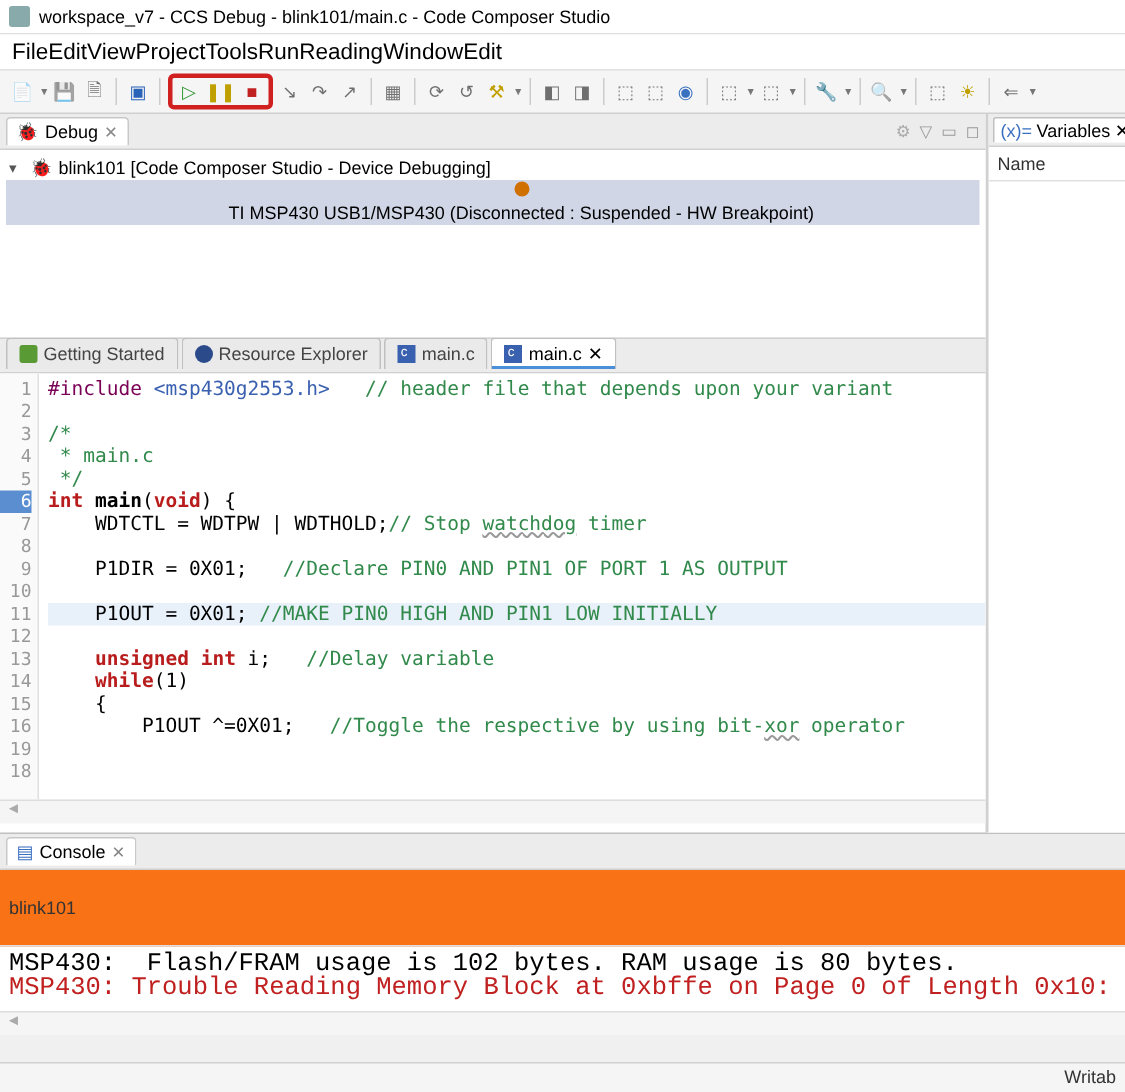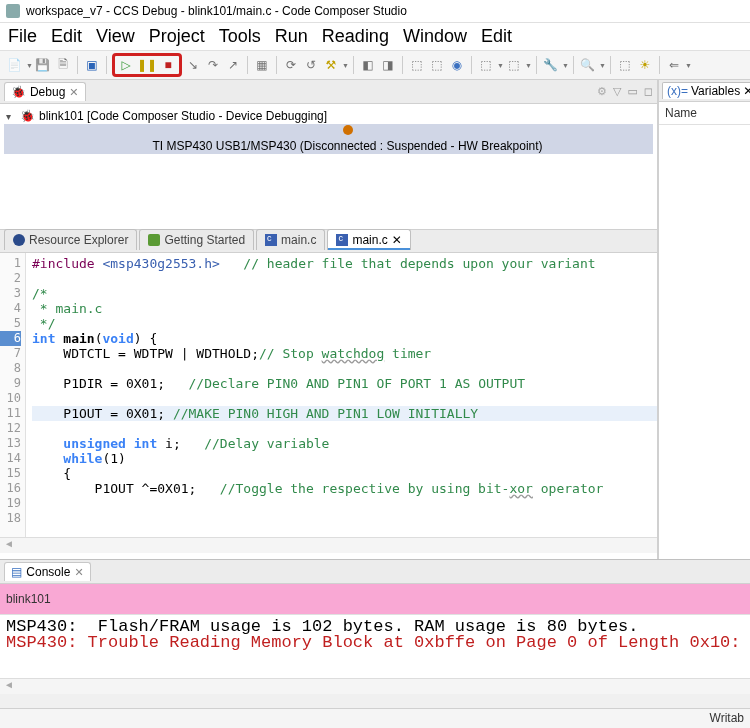--- a/index.html
+++ b/index.html
@@ -21,24 +21,23 @@
     padding: 4px 6px;
     background: #fff;
     font-size: 12px;
     border-bottom: 1px solid #e0e0e0;
   }
   .title-bar .icon { width: 14px; height: 14px; background: #8aa; margin-right: 6px; border-radius: 2px; display:inline-block;}
 
   
   .menu-bar {
     display: flex;
-    gap: 14px;
     padding: 3px 8px;
     background: #fff;
-    font-size: 18px;
+    font-size: 15px;
   }
   .menu-bar span { cursor: default; }
 
   
   .toolbar {
     display: flex;
     align-items: center;
     padding: 4px 6px;
     background: #f5f5f5;
     border-top: 1px solid #e0e0e0;
@@ -172,21 +171,21 @@
     font-size:12px;
   }
   .code {
     flex:1;
     padding:3px 0 0 6px;
     line-height:15px;
     white-space:pre;
     overflow:auto;
   }
   .hl-line { background:#e8f0fa; display:inline-block; width:100%; }
-  .kw { color:#3b82f6; font-weight:bold; }
+  .kw { color:#b91c1c; font-weight:bold; }
   .cm { color:#318a4b; }
   .pp { color:#7a0055; }
   .inc { color:#3a60b0; }
   .wavy{ text-decoration: underline wavy #999; }
   .gut-mark { background:#5a8ed0; color:#fff; display:inline-block;width:100%;}
   .ed-scroll { height:16px; background:#f5f5f5; border-top:1px solid #ddd; display:flex; }
   .ed-scroll::before{content:"◄";color:#aaa;font-size:10px;padding:0 4px;}
 
   
   .var-tabs { display:flex; padding:2px 3px; background:#ececec;border-bottom:1px solid #d0d0d0;height:22px;align-items:center;gap:2px;}
@@ -194,21 +193,21 @@
   .var-head { padding:4px 6px;font-size:12px;color:#333;border-bottom:1px solid #e0e0e0; }
 
   
   .console-wrap {
     border-top:1px solid #c0c0c0;
     background:#fff;
     height:135px;
     display:flex;flex-direction:column;
   }
   .con-tabs{display:flex;align-items:center;background:#ececec;height:24px;padding:2px 4px;border-bottom:1px solid #d0d0d0;}
-  .con-label{padding:8px 6px;font-size:12px;color:#333;background:#f9a8d4;border-bottom:1px solid #e0e0e0;}
+  .con-label{padding:18px 6px;font-size:12px;color:#333;background:#f97316;border-bottom:1px solid #e0e0e0;}
   .con-body{
     flex:1;font-family:Liberation Mono, monospace;font-size:17px;padding:4px 6px;line-height:16px;
     overflow:auto;white-space:pre;
   }
   .con-err{color:#c02020;}
   .con-scroll{height:16px;background:#f5f5f5;border-top:1px solid #ddd;display:flex;}
   .con-scroll::before{content:"◄";color:#aaa;font-size:10px;padding:0 4px;}
 
   
   .status-bar{
@@ -309,26 +308,26 @@
         <span>blink101 [Code Composer Studio - Device Debugging]</span>
       </div>
       <div class="tree-row tree-indent2 sel">
         <span class="brk-ic"></span>
         <span>TI MSP430 USB1/MSP430 (Disconnected : Suspended - HW Breakpoint)</span>
       </div>
     </div>
 
     <div class="editor-tabs">
       <div class="ed-tab">
+        <span class="ed-ic ic-gs"></span>
+        <span>Getting Started</span>
+      </div>
+      <div class="ed-tab">
         <span class="ed-ic ic-re"></span>
         <span>Resource Explorer</span>
-      </div>
-      <div class="ed-tab">
-        <span class="ed-ic ic-gs"></span>
-        <span>Getting Started</span>
       </div>
       <div class="ed-tab">
         <span class="ed-ic ic-c"></span>
         <span>main.c</span>
       </div>
       <div class="ed-tab active">
         <span class="ed-ic ic-c"></span>
         <span>main.c</span>
         <span class="close-x">✕</span>
       </div>

